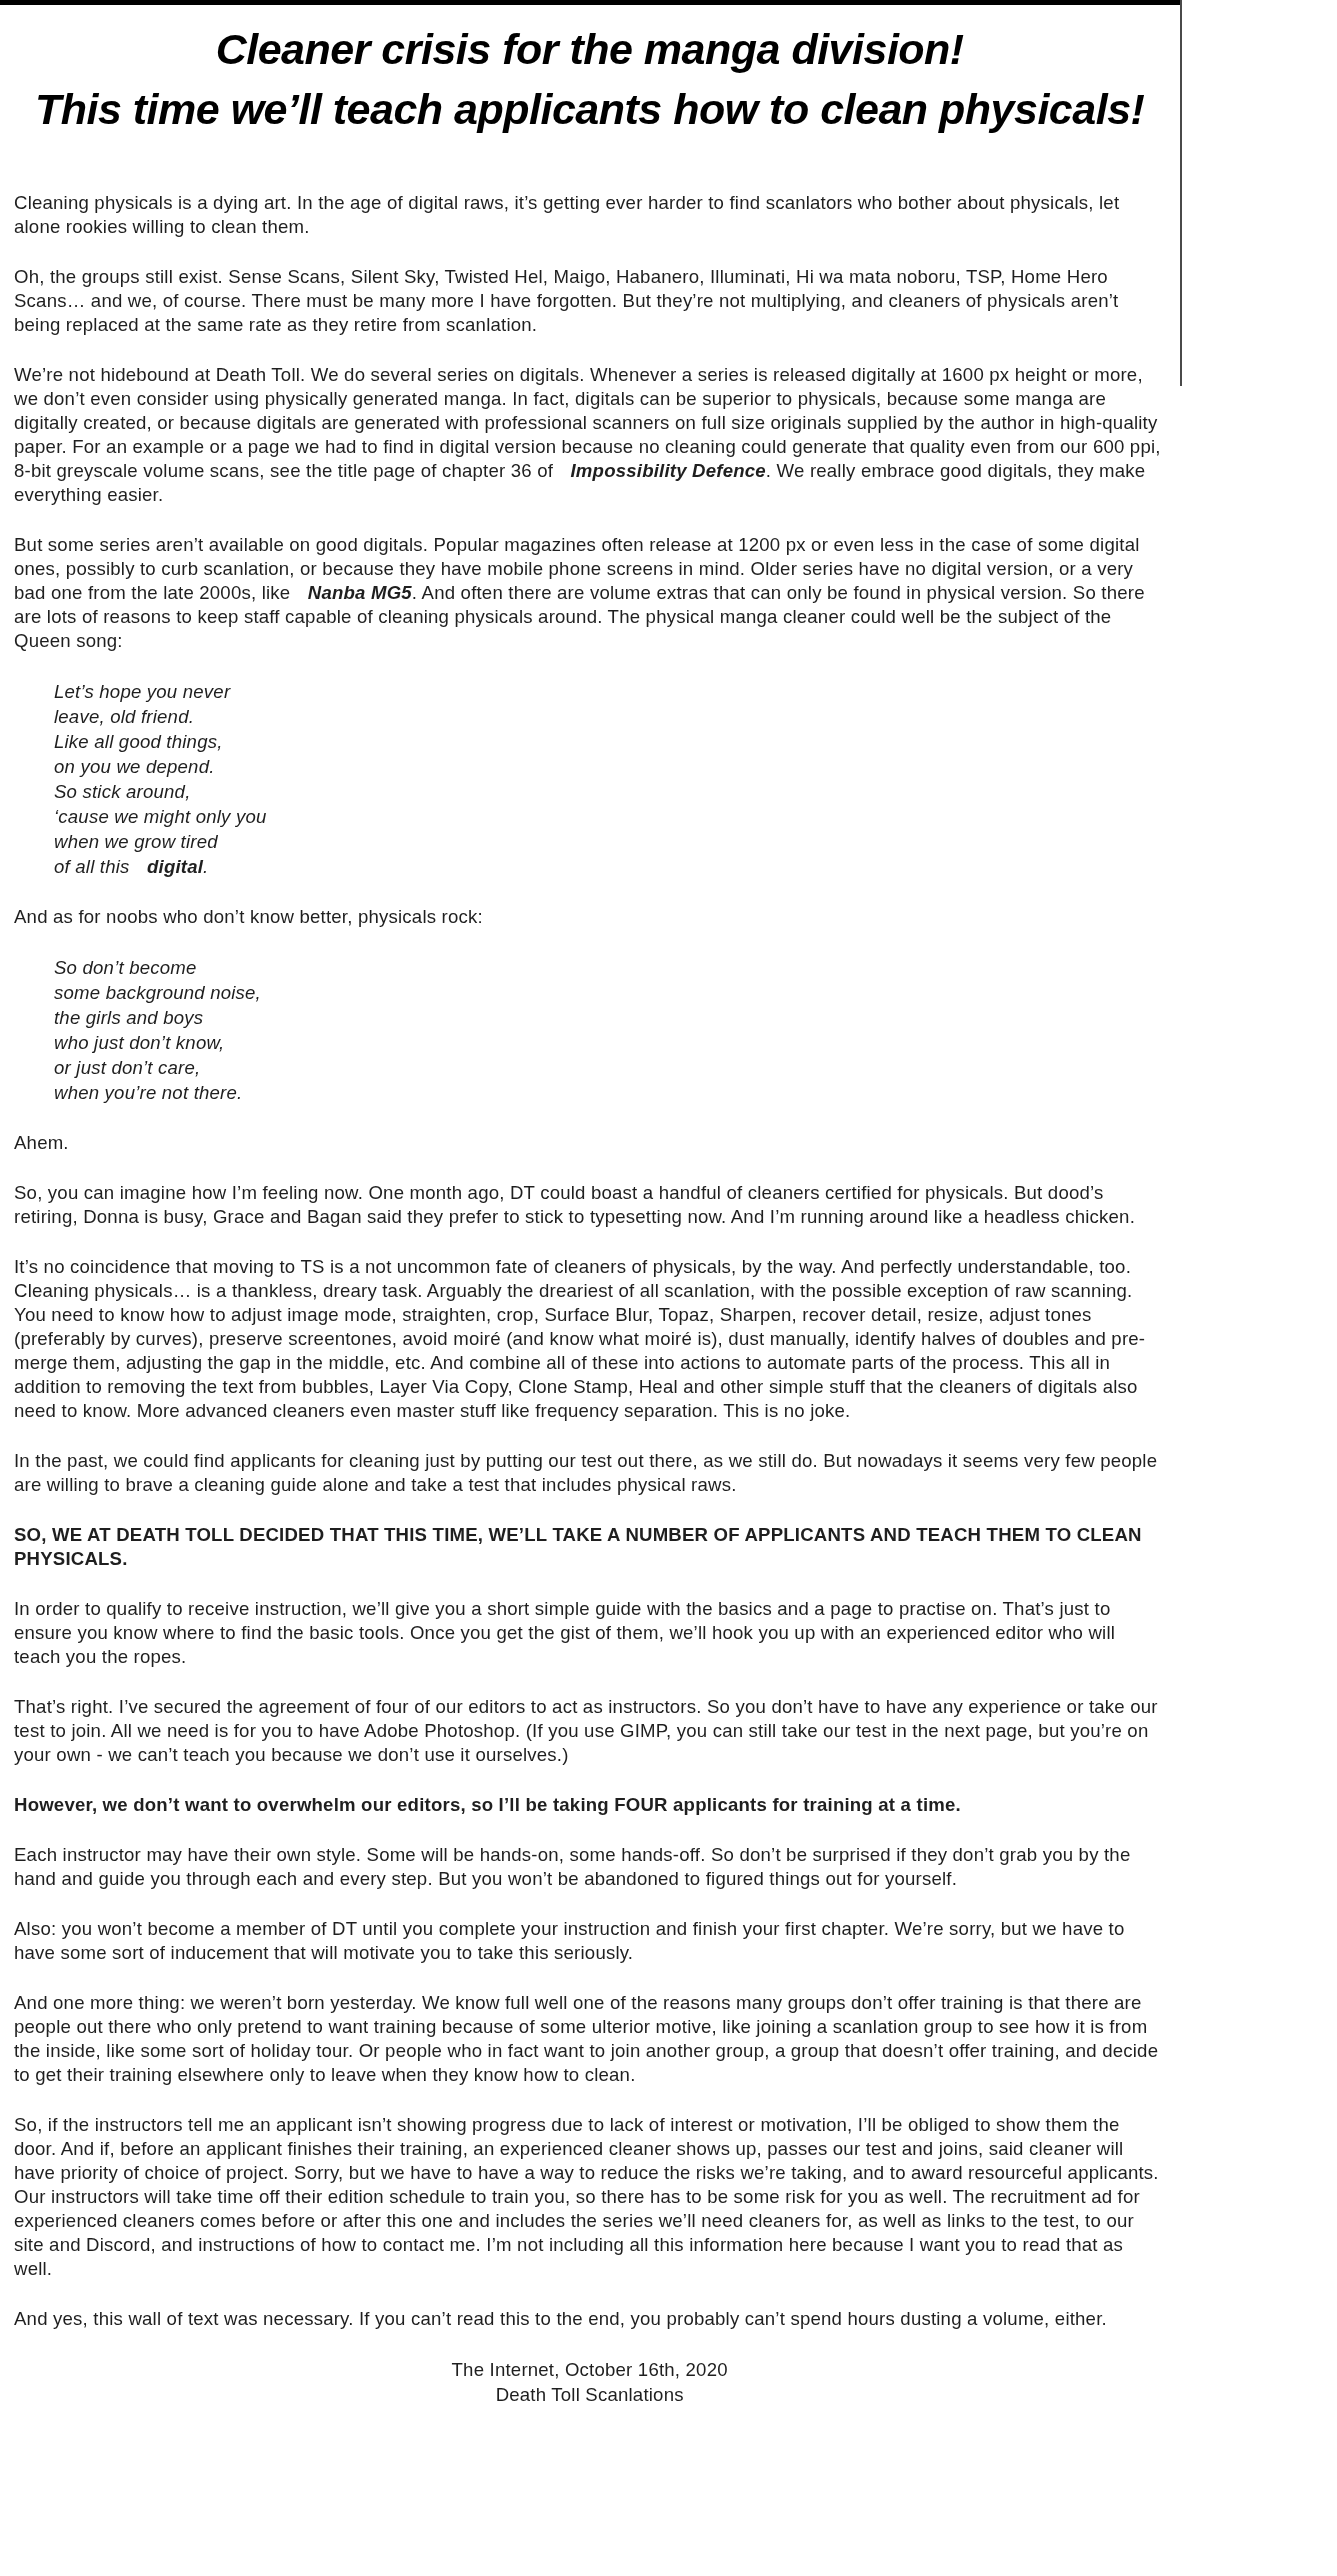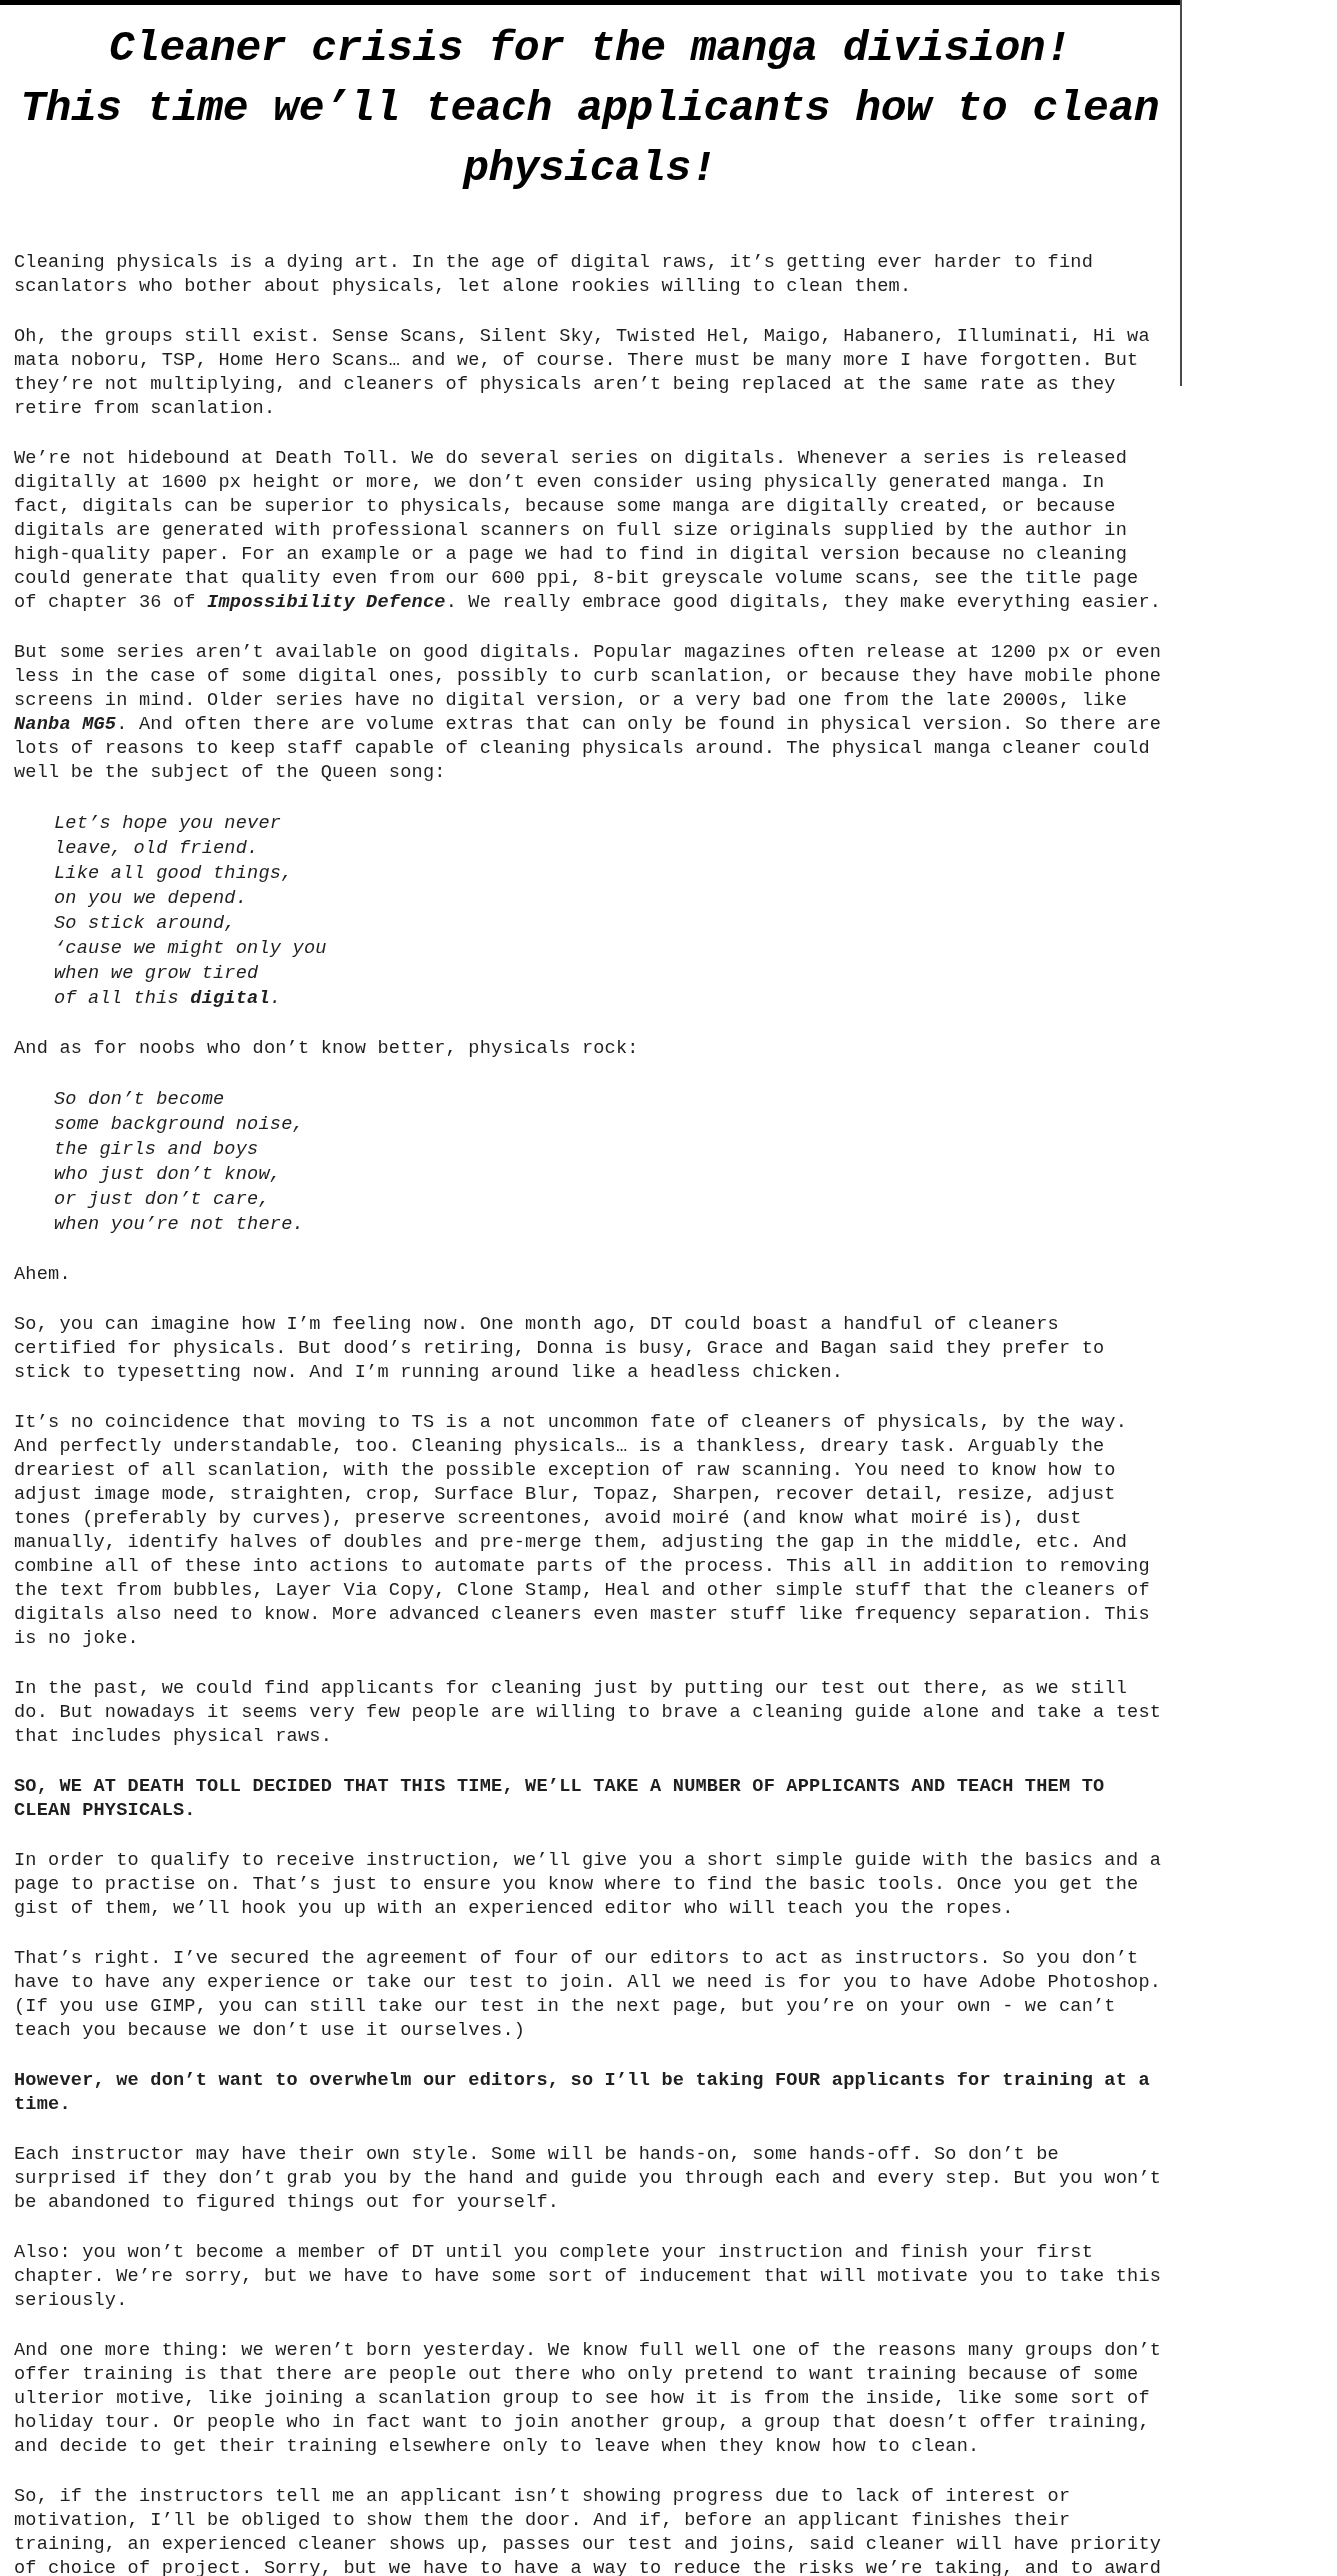--- a/index.html
+++ b/index.html
@@ -1,21 +1,21 @@
 <!DOCTYPE html>
 <html style="font-size:15px"><head>
 <meta charset="utf-8">
 <style>
   html, body { margin: 0; padding: 0; background: #ffffff; }
   .page {
     position: relative;
     width: 1182px;
     height: 2576px;
     background: #ffffff;
-    font-family: Liberation Mono, monospace;
+    font-family: Liberation Sans, sans-serif;
     color: #1f1f1f;
     overflow: hidden;
     box-sizing: border-box;
   }
   .top-border {
     position: absolute; top: 0; left: 0;
     width: 100%; height: 4.6px; background: #000;
   }
   .right-edge-line {
     position: absolute; top: 0; right: 0;
@@ -43,21 +43,21 @@
   .body-text p {
     margin: 0 0 26px 0;
   }
   .body-text p.bold { font-weight: bold; }
   .verse {
     font-style: italic;
     margin: 0 0 26px 40px;
     line-height: 25px;
   }
   .verse-line { white-space: pre-wrap; }
-  span.b { font-weight: bold; }
+  span.b { font-weight: bold; margin-left: 12px; }
   span.i { font-style: italic; }
   .signature {
     text-align: center;
     line-height: 25px;
     margin-top: 22px;
   }
 </style>
 </head>
 <body>
 

